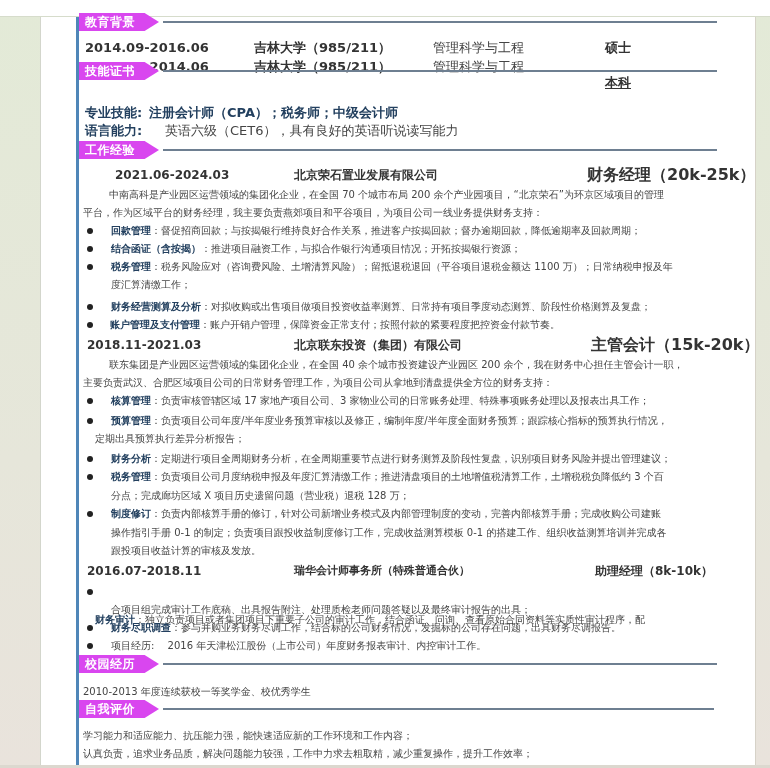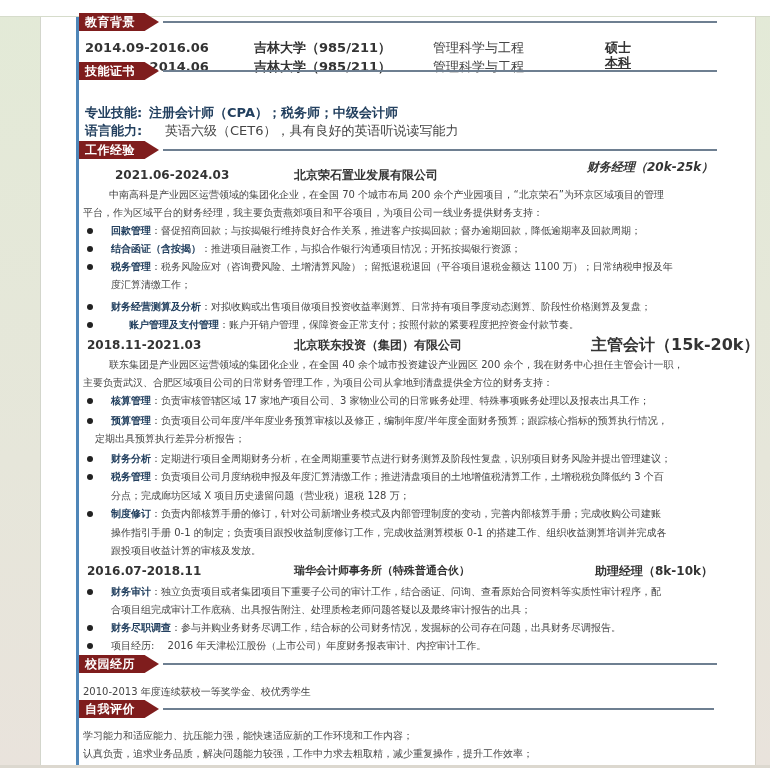--- a/index.html
+++ b/index.html
@@ -9,21 +9,21 @@
     font-family:"DejaVu Sans","Liberation Sans",sans-serif;
     color:#333;
   }
   .topstrip { position:absolute; left:0; top:0; width:770px; height:16px; background:#fff; border-bottom:1px solid #d6dccb; }
   .page { position:absolute; left:40px; top:17px; width:714px; height:748px; background:#fff; border-left:1px solid #d3d6cc; border-right:1px solid #d6d2c8; }
   .bottomstrip { position:absolute; left:0; top:765px; width:770px; height:3px; background:#dcd8cf; }
   .accent { position:absolute; left:76px; top:17px; width:3px; height:748px; background:#4f86b8; }
   .content { position:absolute; left:79px; top:0; width:640px; }
   .sec-head { position:absolute; left:0; height:18px; width:638px; }
   .sec-tag {
-    position:absolute; left:0; top:0; height:18px; width:80px; background:#7f1d1d;
+    position:absolute; left:0; top:0; height:18px; width:80px; background:#d946ef;
     clip-path: polygon(0 0, 82% 0, 100% 50%, 82% 100%, 0 100%);
     color:#fff; font-weight:bold; font-size:12px; line-height:18px; padding-left:6px; box-sizing:border-box;
     letter-spacing:0.5px;
   }
   .sec-line { position:absolute; left:84px; right:0; top:8px; height:2px; background:#6e7f91; }
   .abs { position:absolute; white-space:nowrap; font-size:13px; line-height:14px; }
   .edu { color:#333; font-weight:bold; }
   .job-head { font-size:12px; font-weight:bold; color:#333; }
   .para { position:absolute; font-size:10px; line-height:18px; color:#444; }
   .bullet-row { position:absolute; font-size:10px; line-height:18px; color:#444; }
@@ -44,39 +44,39 @@
     <div class="sec-tag">教育背景</div>
     <div class="sec-line"></div>
   </div>
   <div class="abs edu" style="top:41px;left:6px;">2014.09-2016.06</div>
   <div class="abs edu" style="top:41px;left:175px;">吉林大学（985/211）</div>
   <div class="abs" style="top:41px;left:354px;color:#444;">管理科学与工程</div>
   <div class="abs edu" style="top:41px;left:526px;">硕士</div>
   <div class="abs edu" style="top:60px;left:6px;">2010.09-2014.06</div>
   <div class="abs edu" style="top:60px;left:175px;">吉林大学（985/211）</div>
   <div class="abs" style="top:60px;left:354px;color:#444;">管理科学与工程</div>
-  <div class="abs edu" style="top:56px;left:526px;text-decoration:underline;">本科</div>
+  <div class="abs edu" style="top:76px;left:526px;text-decoration:underline;">本科</div>
 
   <div class="sec-head" style="top:62px;">
     <div class="sec-tag">技能证书</div>
     <div class="sec-line"></div>
   </div>
   <div class="abs" style="top:106px;left:6px;font-weight:bold;color:#23405f;">专业技能:</div>
   <div class="abs" style="top:106px;left:70px;font-weight:bold;color:#23405f;">注册会计师（CPA）；税务师；中级会计师</div>
   <div class="abs" style="top:124px;left:6px;font-weight:bold;color:#23405f;">语言能力:</div>
   <div class="abs" style="top:124px;left:70px;color:#444;margin-left:16px;">英语六级（CET6），具有良好的英语听说读写能力</div>
 
   <div class="sec-head" style="top:141px;">
     <div class="sec-tag">工作经验</div>
     <div class="sec-line"></div>
   </div>
 
   <div class="abs job-head" style="top:167px;left:36px;font-size:12px;line-height:16px;">2021.06-2024.03</div>
   <div class="abs job-head" style="top:167px;left:215px;font-size:12px;line-height:16px;">北京荣石置业发展有限公司</div>
-  <div class="abs job-head" style="top:159px;left:508px;font-size:12px;line-height:16px;font-style:italic;">财务经理（20k-25k）</div>
+  <div class="abs job-head" style="top:167px;left:508px;font-size:16px;line-height:16px;">财务经理（20k-25k）</div>
   <div class="para" style="top:186px;left:30px;white-space:nowrap;">中南高科是产业园区运营领域的集团化企业，在全国 70 个城市布局 200 余个产业园项目，“北京荣石”为环京区域项目的管理</div>
   <div class="para" style="top:204px;left:4px;white-space:nowrap;">平台，作为区域平台的财务经理，我主要负责燕郊项目和平谷项目，为项目公司一线业务提供财务支持：</div>
 
   <div class="bullet-row" style="top:222px;left:0;">
       <span class="dot" style="top:6px;"></span>
       <span style="position:absolute;left:32px;white-space:nowrap;"><span class="bl">回款管理</span><span>：督促招商回款；与按揭银行维持良好合作关系，推进客户按揭回款；督办逾期回款，降低逾期率及回款周期；</span></span>
     </div>
   <div class="bullet-row" style="top:240px;left:0;">
       <span class="dot" style="top:6px;"></span>
       <span style="position:absolute;left:32px;white-space:nowrap;"><span class="bl">结合函证（含按揭）</span><span>：推进项目融资工作，与拟合作银行沟通项目情况；开拓按揭银行资源；</span></span>
@@ -85,21 +85,21 @@
       <span class="dot" style="top:6px;"></span>
       <span style="position:absolute;left:32px;white-space:nowrap;"><span class="bl">税务管理</span><span>：税务风险应对（咨询费风险、土增清算风险）；留抵退税退回（平谷项目退税金额达 1100 万）；日常纳税申报及年</span></span>
     </div>
   <div class="para" style="top:276px;left:32px;white-space:nowrap;">度汇算清缴工作；</div>
   <div class="bullet-row" style="top:298px;left:0;">
       <span class="dot" style="top:6px;"></span>
       <span style="position:absolute;left:32px;white-space:nowrap;"><span class="bl">财务经营测算及分析</span><span>：对拟收购或出售项目做项目投资收益率测算、日常持有项目季度动态测算、阶段性价格测算及复盘；</span></span>
     </div>
   <div class="bullet-row" style="top:316px;left:0;">
       <span class="dot" style="top:6px;"></span>
-      <span style="position:absolute;left:40px;white-space:nowrap;padding-left:10px;"><span class="bl">账户管理及支付管理</span><span>：账户开销户管理，保障资金正常支付；按照付款的紧要程度把控资金付款节奏。</span></span>
+      <span style="position:absolute;left:21px;white-space:nowrap;padding-left:10px;"><span class="bl">账户管理及支付管理</span><span>：账户开销户管理，保障资金正常支付；按照付款的紧要程度把控资金付款节奏。</span></span>
     </div>
 
   <div class="abs job-head" style="top:337px;left:8px;font-size:12px;line-height:16px;">2018.11-2021.03</div>
   <div class="abs job-head" style="top:337px;left:215px;font-size:12px;line-height:16px;">北京联东投资（集团）有限公司</div>
   <div class="abs job-head" style="top:337px;left:512px;font-size:16px;line-height:16px;">主管会计（15k-20k）</div>
   <div class="para" style="top:356px;left:30px;white-space:nowrap;">联东集团是产业园区运营领域的集团化企业，在全国 40 余个城市投资建设产业园区 200 余个，我在财务中心担任主管会计一职，</div>
   <div class="para" style="top:374px;left:4px;white-space:nowrap;">主要负责武汉、合肥区域项目公司的日常财务管理工作，为项目公司从拿地到清盘提供全方位的财务支持：</div>
 
   <div class="bullet-row" style="top:392px;left:0;">
       <span class="dot" style="top:6px;"></span>
@@ -124,21 +124,21 @@
       <span style="position:absolute;left:32px;white-space:nowrap;"><span class="bl">制度修订</span><span>：负责内部核算手册的修订，针对公司新增业务模式及内部管理制度的变动，完善内部核算手册；完成收购公司建账</span></span>
     </div>
   <div class="para" style="top:524px;left:32px;white-space:nowrap;">操作指引手册 0-1 的制定；负责项目跟投收益制度修订工作，完成收益测算模板 0-1 的搭建工作、组织收益测算培训并完成各</div>
   <div class="para" style="top:542px;left:32px;white-space:nowrap;">跟投项目收益计算的审核及发放。</div>
 
   <div class="abs job-head" style="top:563px;left:8px;font-size:12px;line-height:16px;">2016.07-2018.11</div>
   <div class="abs job-head" style="top:563px;left:215px;font-size:11px;line-height:16px;">瑞华会计师事务所（特殊普通合伙）</div>
   <div class="abs job-head" style="top:563px;left:516px;font-size:12px;line-height:16px;">助理经理（8k-10k）</div>
   <div class="bullet-row" style="top:583px;left:0;">
       <span class="dot" style="top:6px;"></span>
-      <span style="position:absolute;left:32px;white-space:nowrap;"><span class="bl">财务审计</span><span>：独立负责项目或者集团项目下重要子公司的审计工作，结合函证、问询、查看原始合同资料等实质性审计程序，配</span></span>
+      <span style="position:absolute;left:16px;white-space:nowrap;margin-top:28px;"><span class="bl">财务审计</span><span>：独立负责项目或者集团项目下重要子公司的审计工作，结合函证、问询、查看原始合同资料等实质性审计程序，配</span></span>
     </div>
   <div class="para" style="top:601px;left:32px;white-space:nowrap;">合项目组完成审计工作底稿、出具报告附注、处理质检老师问题答疑以及最终审计报告的出具；</div>
   <div class="bullet-row" style="top:619px;left:0;">
       <span class="dot" style="top:6px;"></span>
       <span style="position:absolute;left:32px;white-space:nowrap;"><span class="bl">财务尽职调查</span><span>：参与并购业务财务尽调工作，结合标的公司财务情况，发掘标的公司存在问题，出具财务尽调报告。</span></span>
     </div>
   <div class="bullet-row" style="top:637px;left:0;">
       <span class="dot" style="top:6px;"></span>
       <span style="position:absolute;left:32px;white-space:nowrap;">项目经历:　 2016 年天津松江股份（上市公司）年度财务报表审计、内控审计工作。</span>
     </div>

